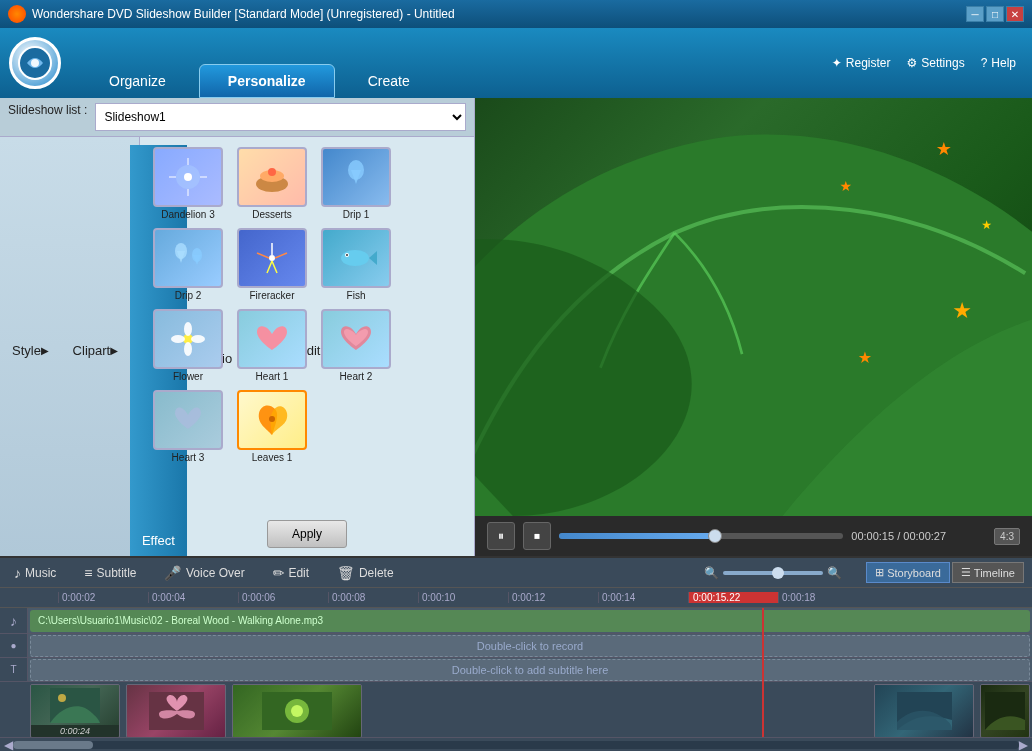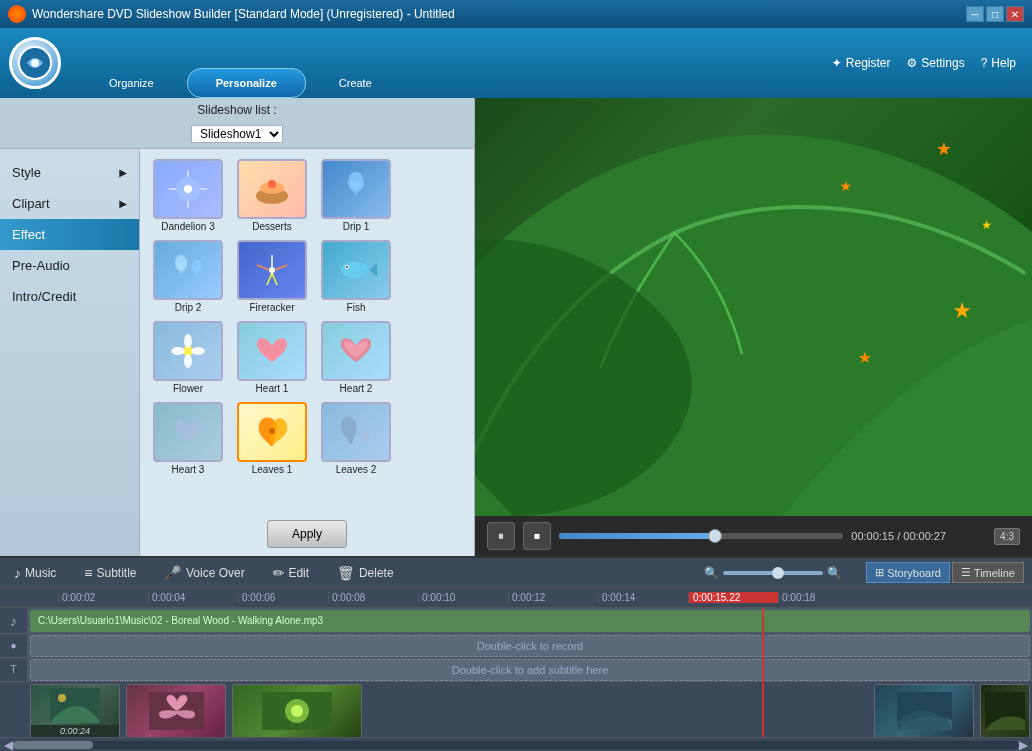--- a/index.html
+++ b/index.html
@@ -50,32 +50,31 @@
     .nav-tabs {
       display: flex;
       align-items: flex-end;
       gap: 4px;
       padding: 0 10px;
       flex: 1;
     }
     .nav-tab {
       padding: 8px 28px;
       color: white;
-      font-size: 11px;
+      font-size: 14px;
       cursor: pointer;
       border-radius: 6px 6px 0 0;
       border: 1px solid transparent;
       text-align: center;
     }
     .nav-tab.active {
       background: linear-gradient(to bottom, #2299dd, #1166aa);
       border-color: #88ccee;
       color: white;
       font-weight: bold;
-      border-radius: 14px;
     }
     .top-right-btns {
       display: flex;
       align-items: center;
       gap: 16px;
       padding-right: 16px;
       color: white;
       font-size: 12px;
     }
     .top-right-btn { cursor: pointer; display: flex; align-items: center; gap: 4px; color: white; }
@@ -91,24 +90,23 @@
       width: 475px;
       background: #d8e8f0;
       display: flex;
       flex-direction: column;
       border-right: 1px solid #aac;
     }
     #slideshow-header {
       background: #b8cdd8;
       padding: 5px 8px;
       display: flex;
-      align-items: center;
+      align-items: flex-start;
       gap: 8px;
       border-bottom: 1px solid #aac;
-      flex-direction: column;
     }
     #slideshow-header label { font-size: 12px; color: #222; white-space: nowrap; }
     #slideshow-select {
       flex: 1;
       height: 28px;
       border: 1px solid #aac;
       background: white;
       font-size: 12px;
       padding: 0 4px;
     }
@@ -117,21 +115,21 @@
       display: flex;
       flex: 1;
       overflow: hidden;
     }
 
     
     #sidebar {
       width: 140px;
       background: linear-gradient(to bottom, #c8dce8, #b0c8d8);
       display: flex;
-      flex-direction: column;
+      flex-direction: row;
       gap: 0;
       padding-top: 8px;
       border-right: 1px solid #aac;
     }
     .sidebar-item {
       display: flex;
       align-items: center;
       justify-content: space-between;
       padding: 8px 12px;
       cursor: pointer;
@@ -709,29 +707,20 @@
               <div class="effect-thumb eff-leaves1">
                 <svg width="50" height="42" viewBox="0 0 50 42">
                     <path d="M25,36 C20,30 10,25 12,14 C14,6 22,4 28,10 C32,14 30,22 25,36Z" fill="#ff8800" opacity="0.9"></path>
                     <path d="M25,36 C30,28 42,26 40,14 C38,6 30,5 26,12 C22,18 24,28 25,36Z" fill="#ffaa00" opacity="0.8"></path>
                     <circle cx="25" cy="20" r="3" fill="#cc6600"></circle>
                   </svg>
               </div>
               <span class="effect-label">Leaves 1</span>
             </div>
 
-            <div class="effect-item">
-              <div class="effect-thumb eff-leaves2">
-                <svg width="50" height="42" viewBox="0 0 50 42">
-                    <path d="M20,34 C16,26 8,22 10,12 C12,5 20,4 24,10 C27,14 26,24 20,34Z" fill="#88aacc" opacity="0.9"></path>
-                    <path d="M32,32 C28,24 36,16 38,22 C40,28 36,30 32,32Z" fill="#aabbdd" opacity="0.8"></path>
-                  </svg>
-              </div>
-              <span class="effect-label">Leaves 2</span>
-            </div>
 
           </div>
         </div>
         <button id="apply-btn">Apply</button>
       </div>
     </div>
   </div>
 
   <div id="preview-panel">
     <div id="preview-video">

